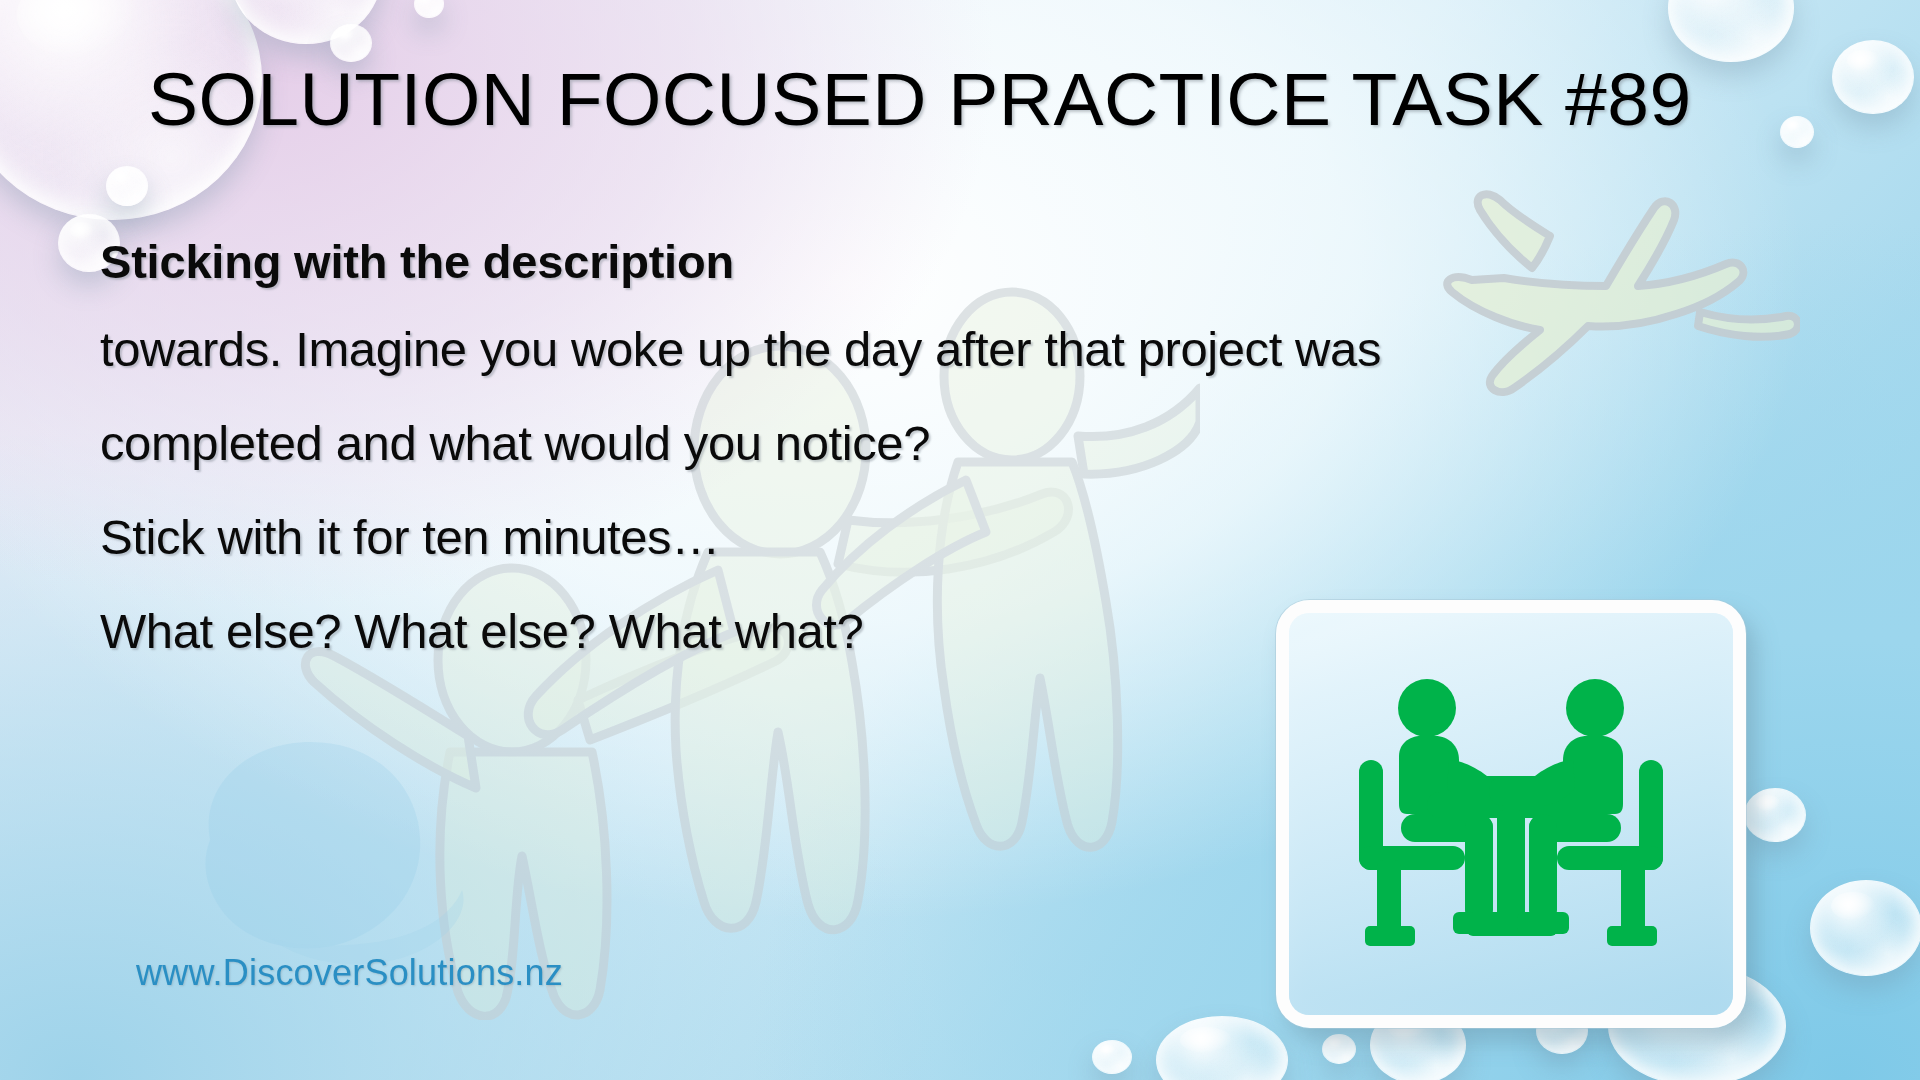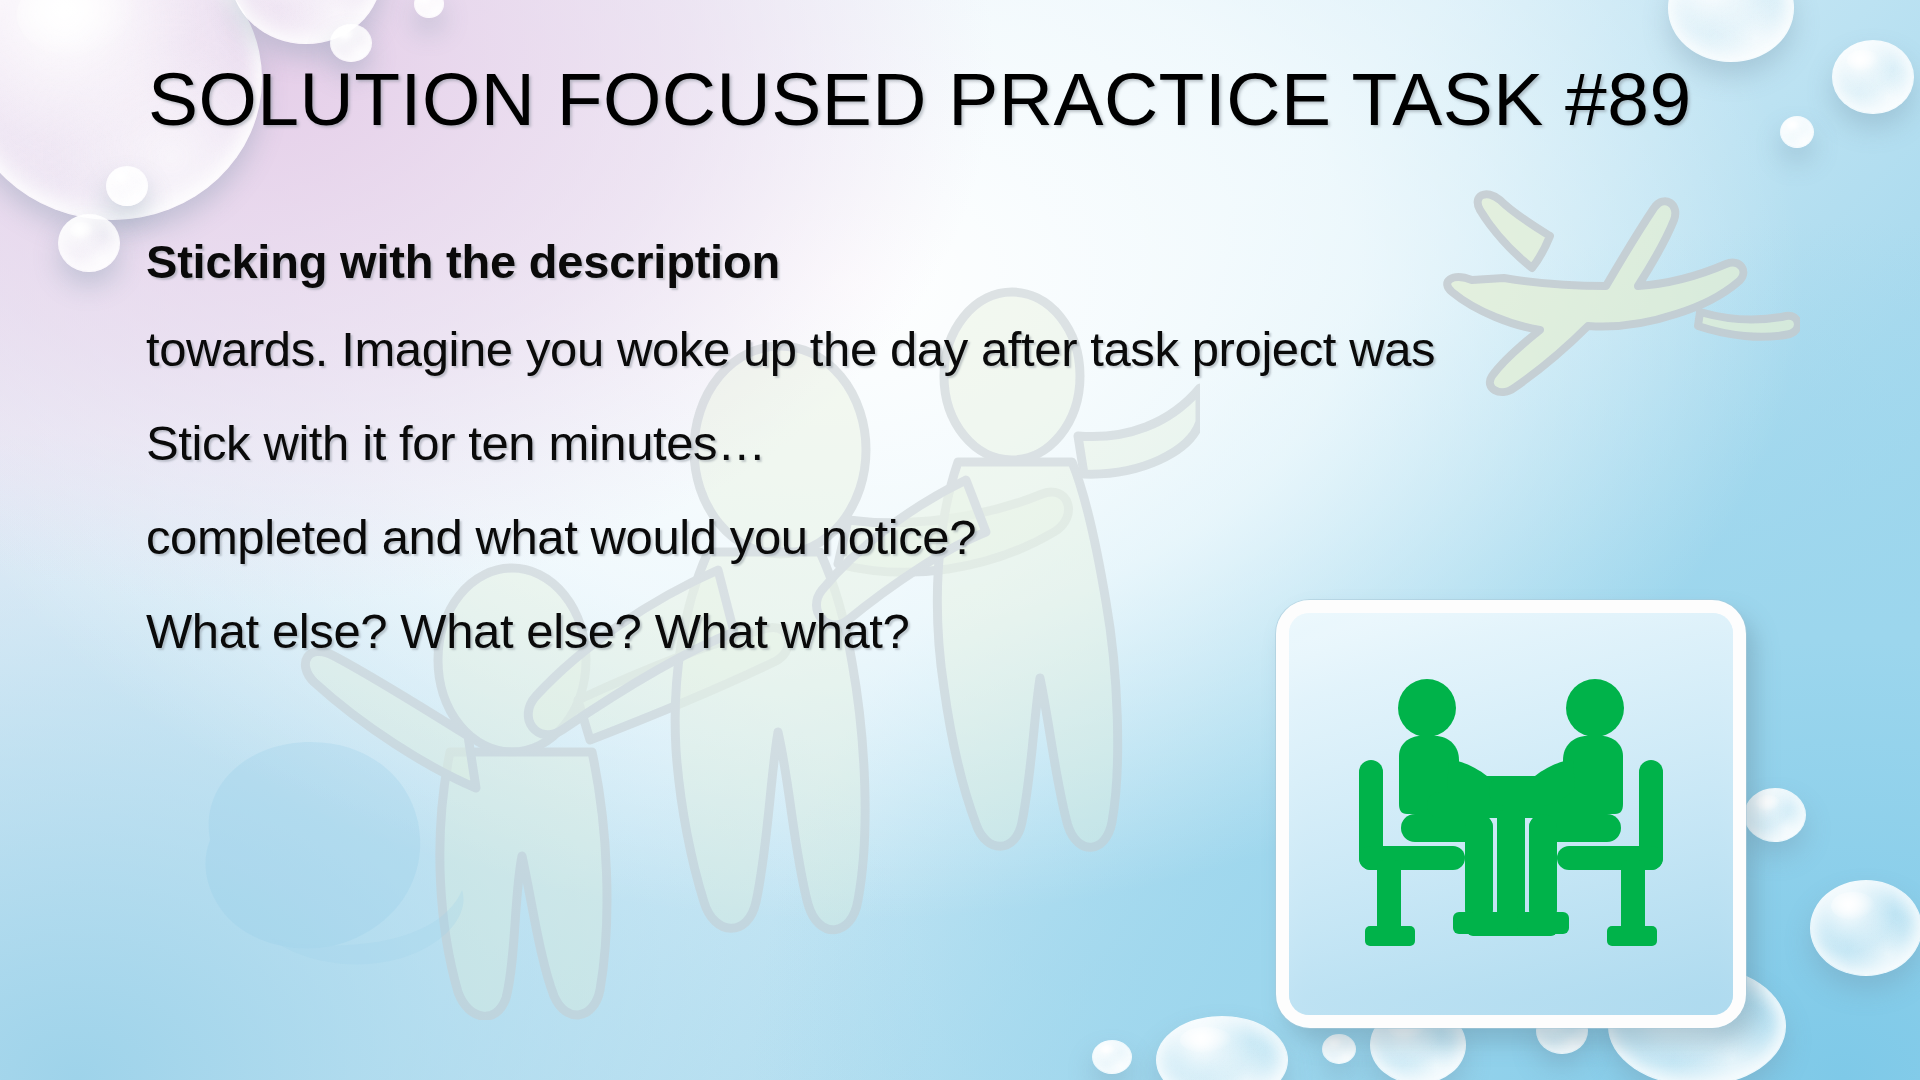--- a/index.html
+++ b/index.html
@@ -101,21 +101,20 @@
     width:1790px;
   }
   .bline {
     color:#0a0a0a;
     font-family:"Liberation Sans", sans-serif;
     font-size:49px;
     line-height:94px;
     letter-spacing:-0.4px;
     white-space:nowrap;
     text-shadow:2px 2px 2px rgba(120,130,140,0.40);
-    margin-left:46px;
   }
   .bline.head { font-weight:bold; font-size:47px; line-height:80px; letter-spacing:-0.2px;}
 
   
   #icon-card {
     position:absolute;
     left:1276px; top:600px;
     width:470px; height:428px;
     border-radius:34px;
     background:linear-gradient(160deg,#f4fbfe 0%,#e8f6fc 4%,#ffffff 6%,#f8fcfe 9%, #ddf0fa 16%, #c3e6f6 58%, #abdcf1 100%);
@@ -213,23 +212,23 @@
   <div class="bubble" id="b13"></div>
   <div class="bubble" id="b14"></div>
   <div class="bubble" id="b15"></div>
   <div class="bubble" id="b16"></div>
   <div class="bubble" id="b17"></div>
 
   <div id="title">SOLUTION FOCUSED PRACTICE TASK #89</div>
 
   <div id="body-block">
     <div class="bline head">Sticking with the description</div>
-    <div class="bline">towards. Imagine you woke up the day after task project was</div>
+    <div class="bline">towards. Imagine you woke up the day after that project was</div>
+    <div class="bline">completed and what would you notice?</div>
     <div class="bline">Stick with it for ten minutes…</div>
-    <div class="bline">completed and what would you notice?</div>
     <div class="bline">What else? What else? What what?</div>
   </div>
 
   <div id="icon-card">
     <div class="inner">
       <svg id="meeting-svg" viewBox="0 0 360 300" fill="#00b34a">
 
         <circle cx="96" cy="44" r="29"></circle>
 
         <path d="M68 92 C68 80 78 72 90 72 L104 72 C118 72 128 82 128 96 L128 150 L76 150
@@ -265,14 +264,15 @@
         <rect x="186" y="248" width="52" height="22" rx="6"></rect>
 
         <rect x="308" y="96" width="24" height="110" rx="12"></rect>
         <rect x="226" y="182" width="106" height="24" rx="12"></rect>
         <rect x="290" y="196" width="24" height="76" rx="6"></rect>
         <rect x="276" y="262" width="50" height="20" rx="5"></rect>
       </svg>
     </div>
   </div>
 
+  <div id="footer-url">www.DiscoverSolutions.nz</div>
 
 </div>
 
 </body></html>

